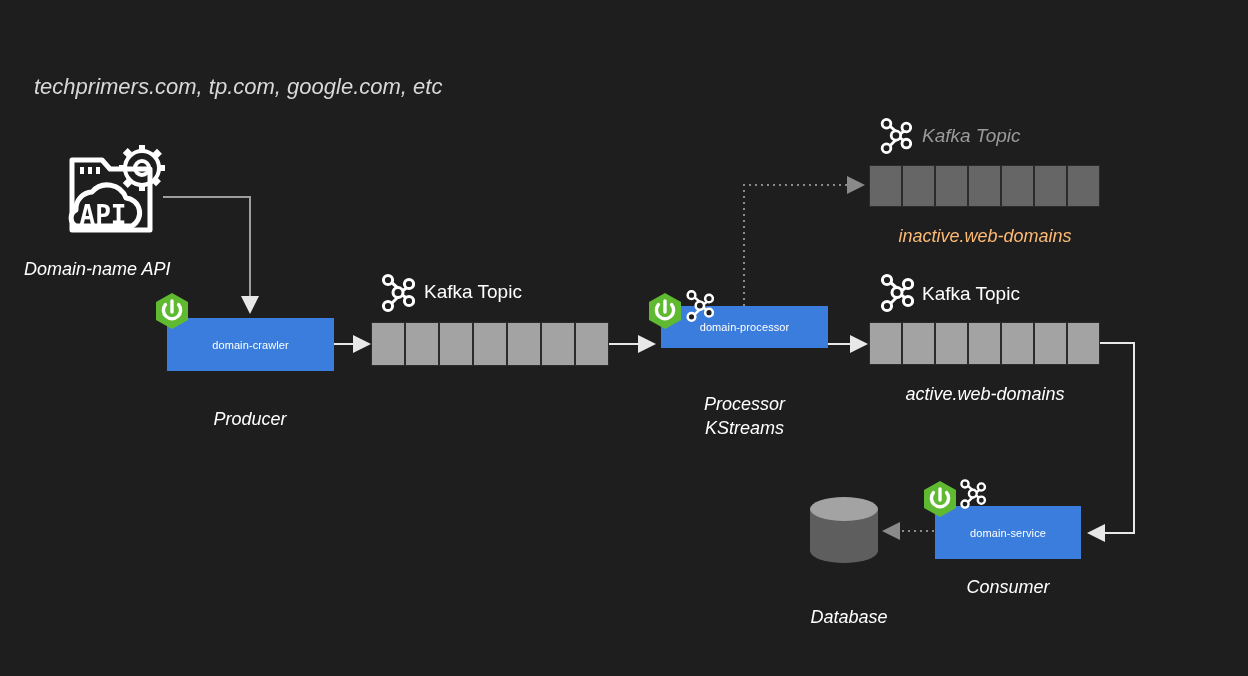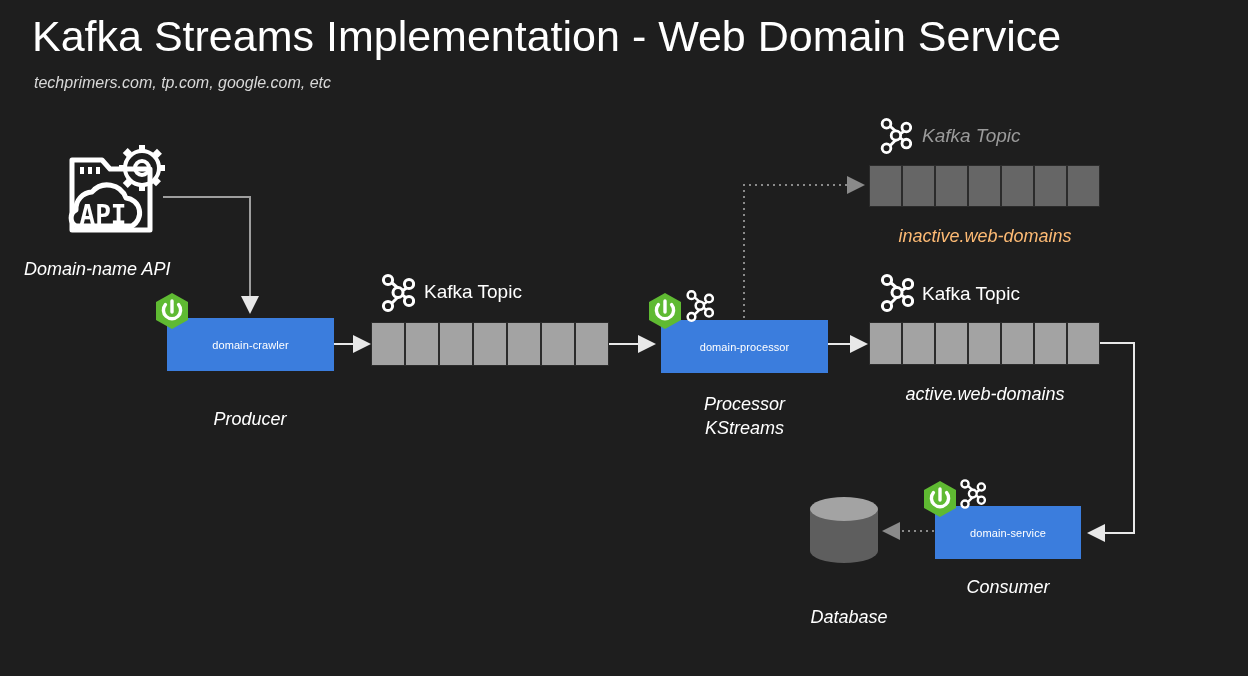--- a/index.html
+++ b/index.html
@@ -22,21 +22,21 @@
   #title {
     left: 32px; top: 14px;
     font-size: 43px;
     line-height: 1.05;
     color: #ffffff;
     font-weight: 400;
     white-space: nowrap;
   }
   #subtitle {
     left: 34px; top: 74px;
-    font-size: 16px;
+    font-size: 22px;
     font-style: italic;
     color: #d8d8d8;
     white-space: nowrap;
   }
 
   
   .svc-box {
     background: #3b7ddd;
     color: #ffffff;
     font-size: 11px;
@@ -73,21 +73,20 @@
   .kafka-label-dim { color: #9a9a9a; font-style: italic; }
 
   
   .conn { overflow: visible; }
 </style>
 </head>
 <body>
 
 <div id="canvas">
 
-  <div class="abs" id="title">Kafka Streams Implementation - Web Domain Service</div>
   <div class="abs" id="subtitle">techprimers.com, tp.com, google.com, etc</div>
 
   <svg class="abs conn" style="left:0; top:0; width:1248px; height:676px;" viewBox="0 0 1248 676">
     <defs>
       <marker id="ah" markerWidth="9" markerHeight="9" refX="8" refY="4.5" orient="auto">
         <path d="M0,0 L9,4.5 L0,9 Z" fill="#e8e8e8"></path>
       </marker>
       <marker id="ahd" markerWidth="9" markerHeight="9" refX="8" refY="4.5" orient="auto">
         <path d="M0,0 L9,4.5 L0,9 Z" fill="#8a8a8a"></path>
       </marker>
@@ -163,21 +162,21 @@
   <div class="abs topic-cells" style="left:371px; top:322px;">
     <div class="cell" style="width:34px;height:44px;"></div>
     <div class="cell" style="width:34px;height:44px;"></div>
     <div class="cell" style="width:34px;height:44px;"></div>
     <div class="cell" style="width:34px;height:44px;"></div>
     <div class="cell" style="width:34px;height:44px;"></div>
     <div class="cell" style="width:34px;height:44px;"></div>
     <div class="cell" style="width:34px;height:44px;"></div>
   </div>
 
-  <div class="abs svc-box" style="left:661px; top:320px; width:167px; height:53px;">
+  <div class="abs svc-box" style="left:661px; top:306px; width:167px; height:42px;">
     <span>domain-processor</span>
   </div>
   <svg class="abs" style="left:646px; top:292px;" width="38" height="38" viewBox="0 0 38 38">
     <polygon points="19,1 35,10 35,28 19,37 3,28 3,10" fill="#5fba32"></polygon>
     <path d="M19,9 L19,20" stroke="#ffffff" stroke-width="3.4" stroke-linecap="round"></path>
     <path d="M12.4,12.6 a8.6,8.6 0 1 0 13.2,0" fill="none" stroke="#ffffff" stroke-width="3.4" stroke-linecap="round"></path>
   </svg>
   <svg class="abs" style="left:684px; top:288px;" width="30" height="36" viewBox="0 0 36 42">
     <g fill="none" stroke="#ffffff" stroke-width="3">
       <path d="M12,10 L20,17 M12,32 L20,24 M22,20 L30,14 M22,22 L30,28"></path>

